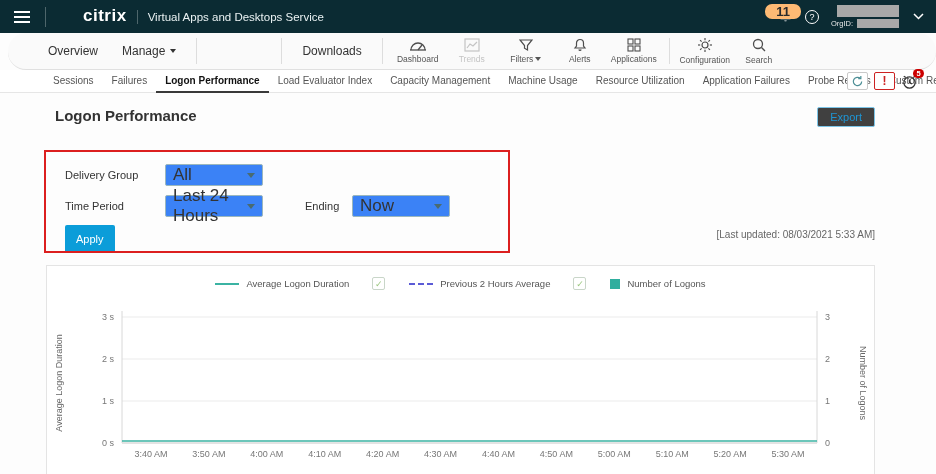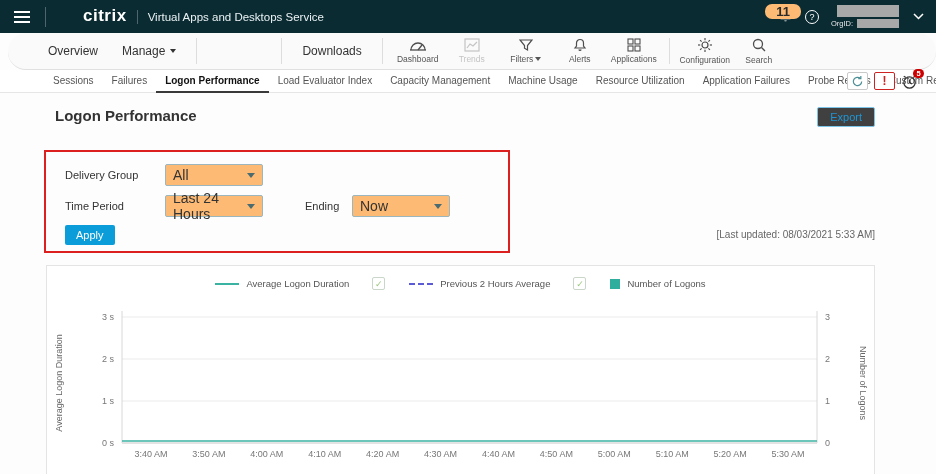--- a/index.html
+++ b/index.html
@@ -46,23 +46,23 @@
   .icon-box.alert { border-color: #cc2222; color: #cc2222; font-weight: 700; font-size: 12px; }
   .alarm-wrap { position: relative; display: inline-flex; cursor: pointer; color: #333; }
   .badge-red { position: absolute; top: -4px; right: -6px; background: #cc0000; color: #fff; font-size: 7.5px; font-weight: 700; border-radius: 7px; min-width: 11px; text-align: center; padding: 1px 2px; line-height: 1; }
 
   
   .content { position: absolute; top: 93px; left: 0; right: 0; bottom: 0; background: #fdfdfd; }
   .page-title { position: absolute; left: 55px; top: 14px; font-size: 15px; font-weight: 700; color: #333; }
   .export-btn { position: absolute; right: 61px; top: 14px; height: 20px; padding: 0 12px; background: #404040; border: 1px solid #7cc5e8; border-radius: 2px; color: #1e95d4; font-size: 11px; cursor: pointer; font-family: inherit; }
   .annotation { position: absolute; left: 44px; top: 57px; width: 466px; height: 103px; border: 2px solid #dc1f1f; pointer-events: none; z-index: 5; }
   .fld-label { position: absolute; font-size: 11px; color: #333; }
-  .select { position: absolute; width: 98px; height: 22px; border: 1px solid #9bb7bd; border-radius: 2px; background: #fdba74; display: flex; align-items: center; justify-content: space-between; padding: 0 7px; font-size: 14px; color: #333; cursor: pointer; }
+  .select { position: absolute; width: 98px; height: 22px; border: 1px solid #9bb7bd; border-radius: 2px; background: #3b82f6; display: flex; align-items: center; justify-content: space-between; padding: 0 7px; font-size: 17px; color: #333; cursor: pointer; }
   .select-caret { width: 0; height: 0; border-left: 4px solid transparent; border-right: 4px solid transparent; border-top: 5px solid #4a6b70; }
-  .apply-btn { position: absolute; left: 65px; top: 132px; height: 20px; padding: 0 11px; background: #0b9dd9; border: none; border-radius: 2px; color: #fff; font-size: 11px; cursor: pointer; font-family: inherit; }
+  .apply-btn { position: absolute; left: 65px; top: 132px; height: 28px; padding: 0 11px; background: #0b9dd9; border: none; border-radius: 2px; color: #fff; font-size: 11px; cursor: pointer; font-family: inherit; }
   .last-updated { position: absolute; right: 61px; top: 136px; font-size: 10px; color: #666; }
 
   
   .chart-card { position: absolute; left: 46px; top: 172px; width: 829px; height: 232px; background: #fff; border: 1px solid #e4e4e4; }
   .legend { position: absolute; top: 11px; left: 0; right: 0; display: flex; justify-content: center; align-items: center; gap: 10px; }
   .legend-item { display: flex; align-items: center; gap: 7px; }
   .legend-label { font-size: 9.5px; color: #555; white-space: nowrap; }
   .sw-line { width: 24px; height: 0; border-top: 2px solid #3bb3a3; }
   .sw-dash { width: 24px; height: 0; border-top: 2px dashed #5b5bd6; }
   .sw-square { width: 10px; height: 10px; background: #2fae9e; }

